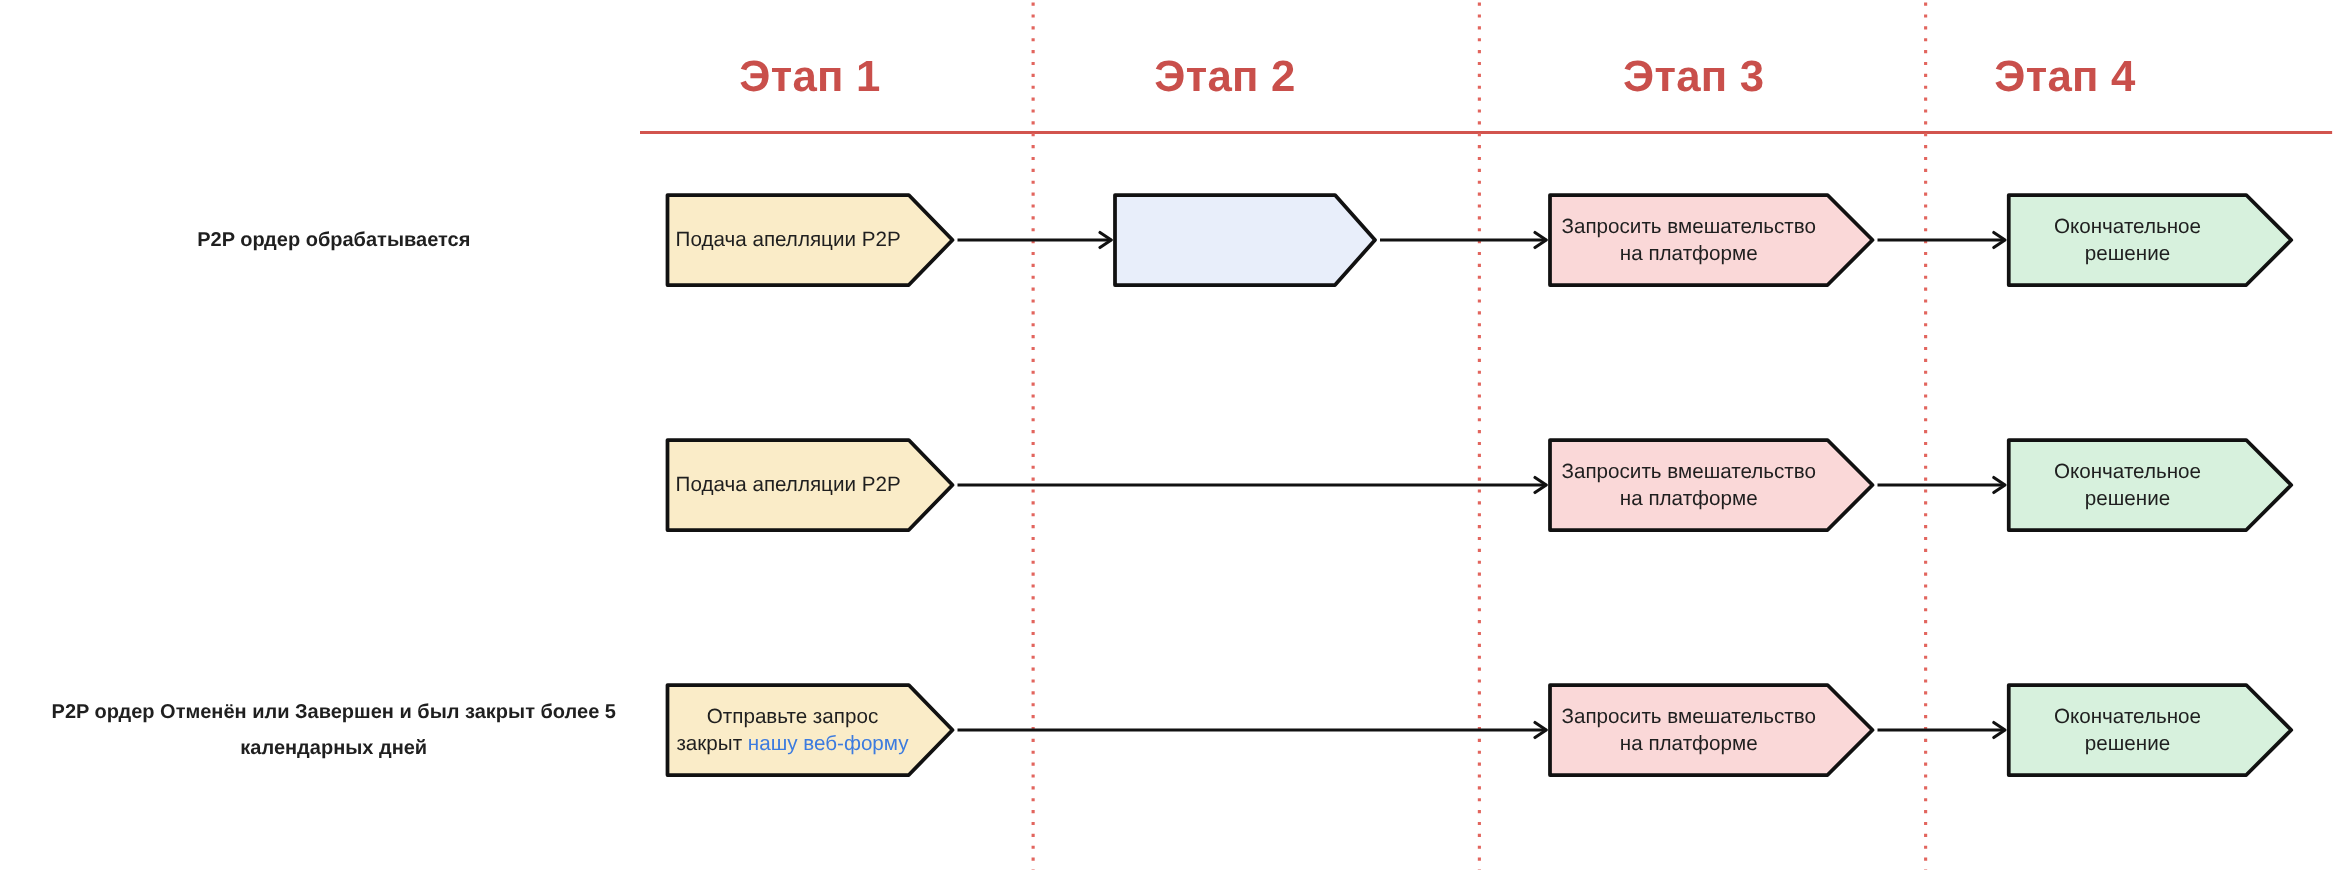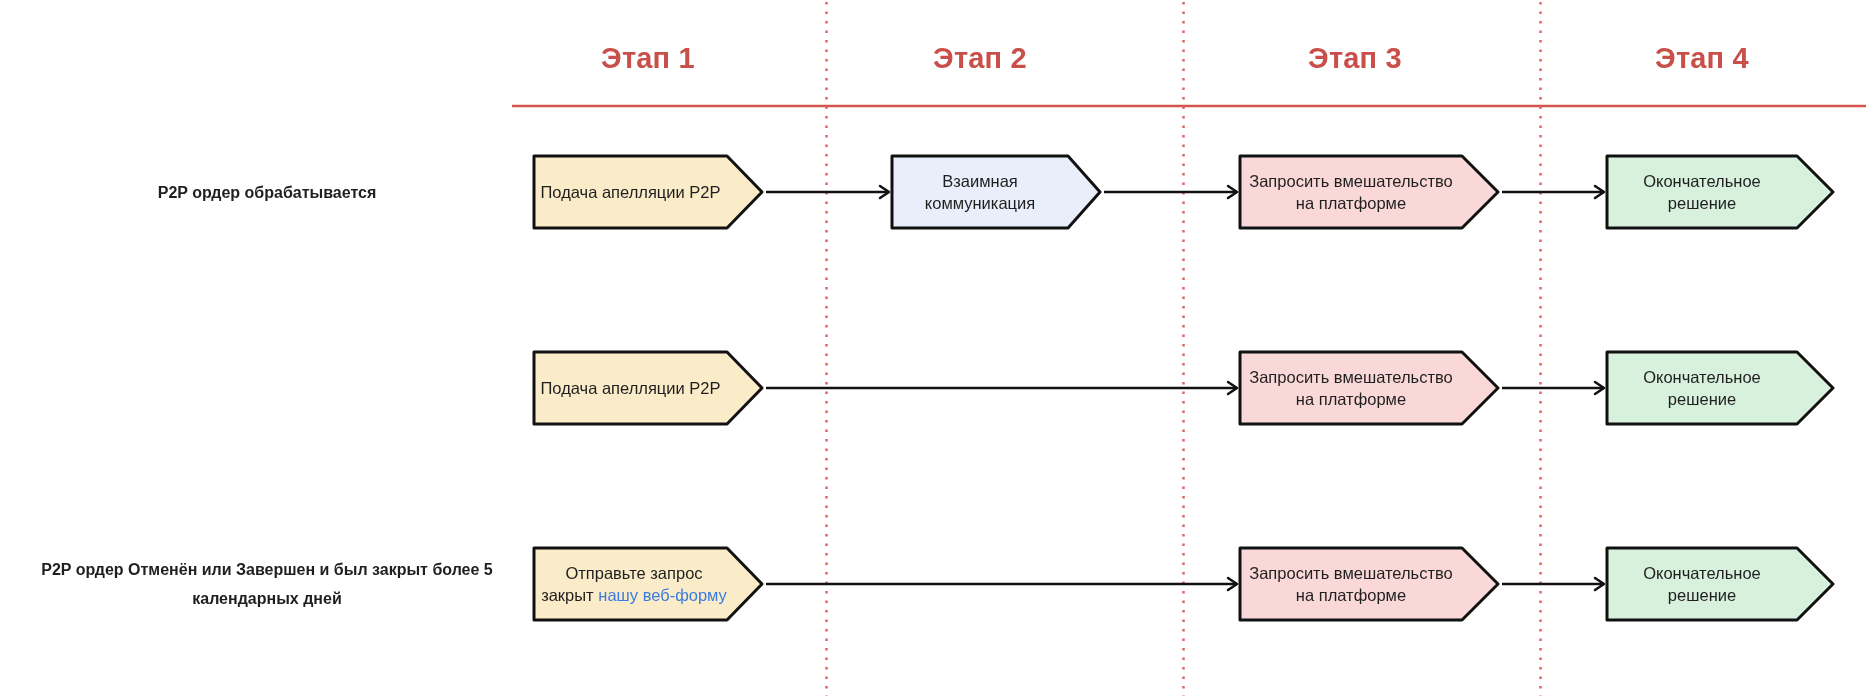--- a/index.html
+++ b/index.html
@@ -27,21 +27,21 @@
   .p-yellow{fill:var(--node-yellow);}
   .p-blue{fill:var(--node-blue);}
   .p-pink{fill:var(--node-pink);}
   .p-green{fill:var(--node-green);}
   .conn{stroke:var(--outline);stroke-width:2.5;marker-end:url(#arrowhead);}
   .headline{stroke:var(--line-red);stroke-width:2.5;}
   .divider{stroke:var(--divider-red);stroke-width:2.5;stroke-dasharray:2.5 7;}
 
   .stage-header{
     position:absolute;top:42px;transform:translateX(-50%);
-    font-size:29px;font-weight:700;color:var(--header-red);
+    font-size:35px;font-weight:700;color:var(--header-red);
     white-space:nowrap;letter-spacing:.2px;
   }
   .row-label{
     position:absolute;left:7px;width:520px;
     display:flex;align-items:center;justify-content:center;text-align:center;
     font-size:16px;font-weight:700;color:var(--ink);line-height:29px;
   }
   .node-text{
     position:absolute;height:72px;
     display:flex;align-items:center;justify-content:center;text-align:center;
@@ -87,30 +87,27 @@
     <polygon class="p-yellow" points="534,548 727,548 762,584 727,620 534,620"></polygon>
     <polygon class="p-pink" points="1240,548 1462,548 1498,584 1462,620 1240,620"></polygon>
     <polygon class="p-green" points="1607,548 1797,548 1833,584 1797,620 1607,620"></polygon>
     <line class="conn" x1="766" y1="584" x2="1237" y2="584"></line>
     <line class="conn" x1="1502" y1="584" x2="1604" y2="584"></line>
   </svg>
 
   <div class="stage-header" style="left:648px">Этап 1</div>
   <div class="stage-header" style="left:980px">Этап 2</div>
   <div class="stage-header" style="left:1355px">Этап 3</div>
-  <div class="stage-header" style="left:1702px">Этап 4</div>
+  <div class="stage-header" style="left:1652px">Этап 4</div>
 
   <div class="row-label" style="top:148px;height:88px">P2P ордер обрабатывается</div>
   <div class="row-label" style="top:540px;height:88px">P2P ордер Отменён или Завершен и был закрыт более 5 календарных дней</div>
 
   <div class="node-text" style="left:534px;top:156px;width:193px">
     <span class="nowrap">Подача апелляции P2P</span>
-  </div>
-  <div class="node-text" style="left:892px;top:156px;width:176px">
-    <span class="wrap-150">Взаимная коммуникация</span>
   </div>
   <div class="node-text" style="left:1240px;top:156px;width:222px">
     <span class="wrap-205">Запросить вмешательство на платформе</span>
   </div>
   <div class="node-text" style="left:1607px;top:156px;width:190px">
     <span class="wrap-160">Окончательное решение</span>
   </div>
 
   <div class="node-text" style="left:534px;top:352px;width:193px">
     <span class="nowrap">Подача апелляции P2P</span>

